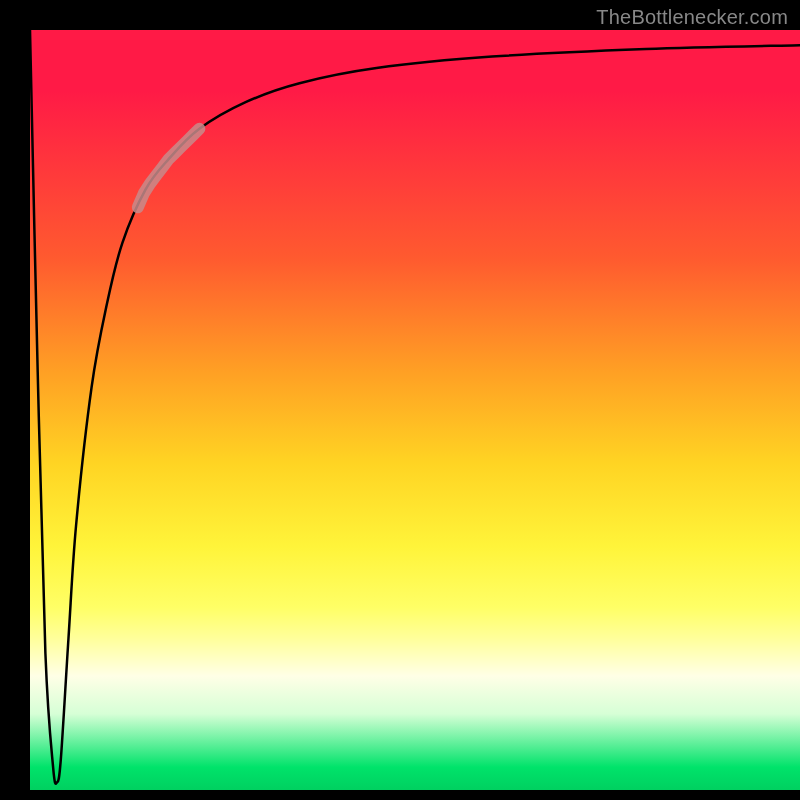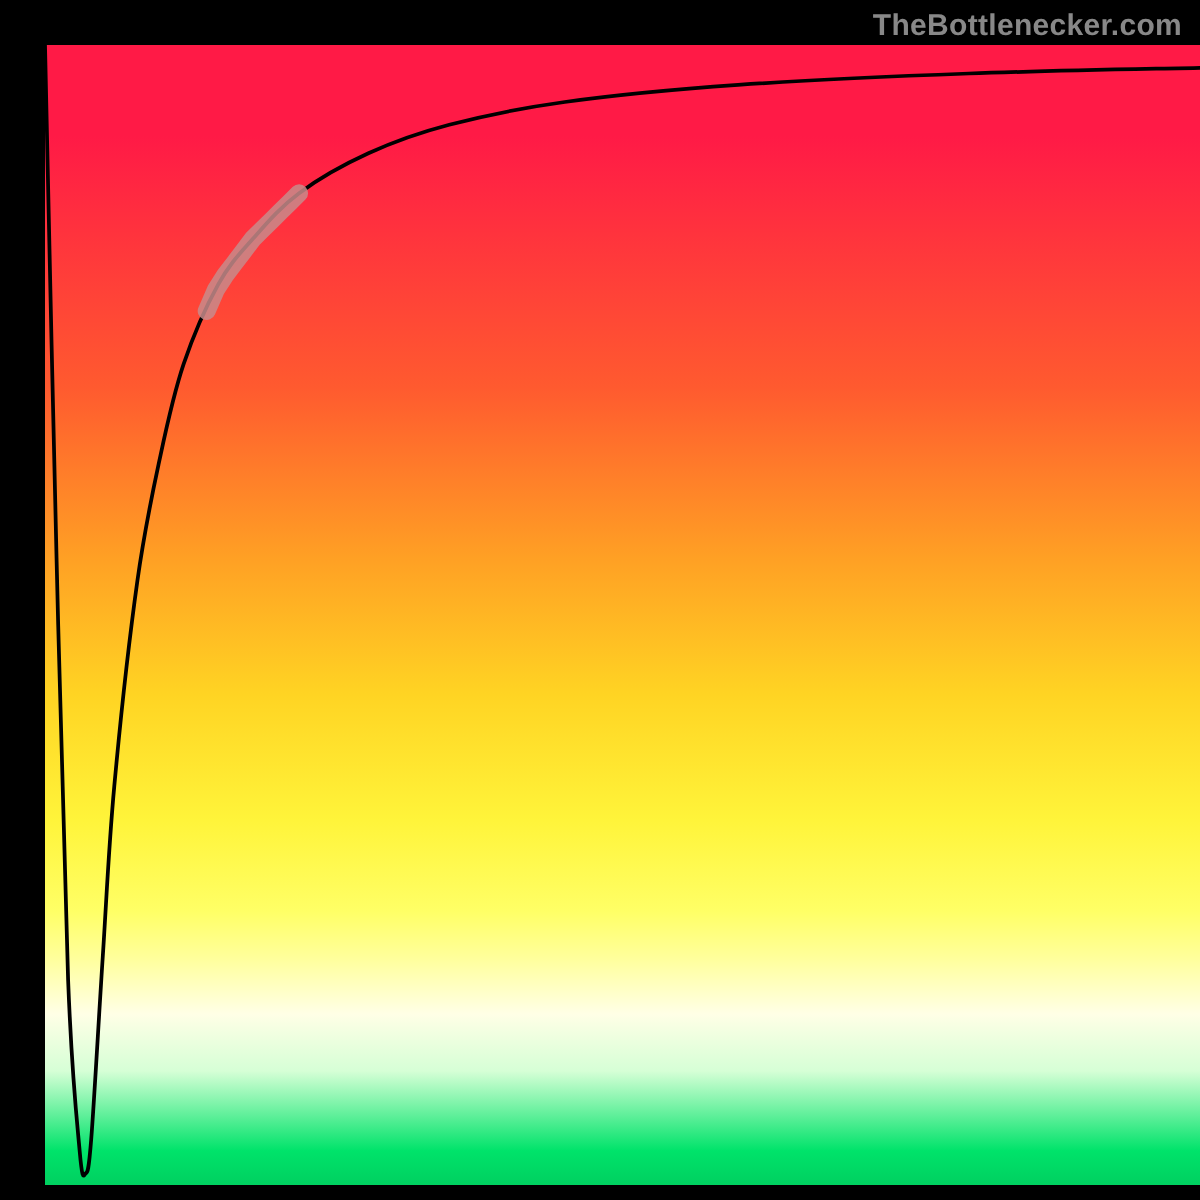--- a/index.html
+++ b/index.html
@@ -17,21 +17,21 @@
     height: 800px;
     background: #000;
   }
   .attribution {
     position: absolute;
     top: 6px;
     right: 12px;
     color: #888;
     font-size: 20px;
     letter-spacing: 0.2px;
-    font-weight: 700;
+    font-weight: 400;
   }
   .plot-area {
     position: absolute;
     left: 30px;
     top: 30px;
     width: 770px;
     height: 760px;
     background: linear-gradient(
       to bottom,
       #ff1a46 0%,

